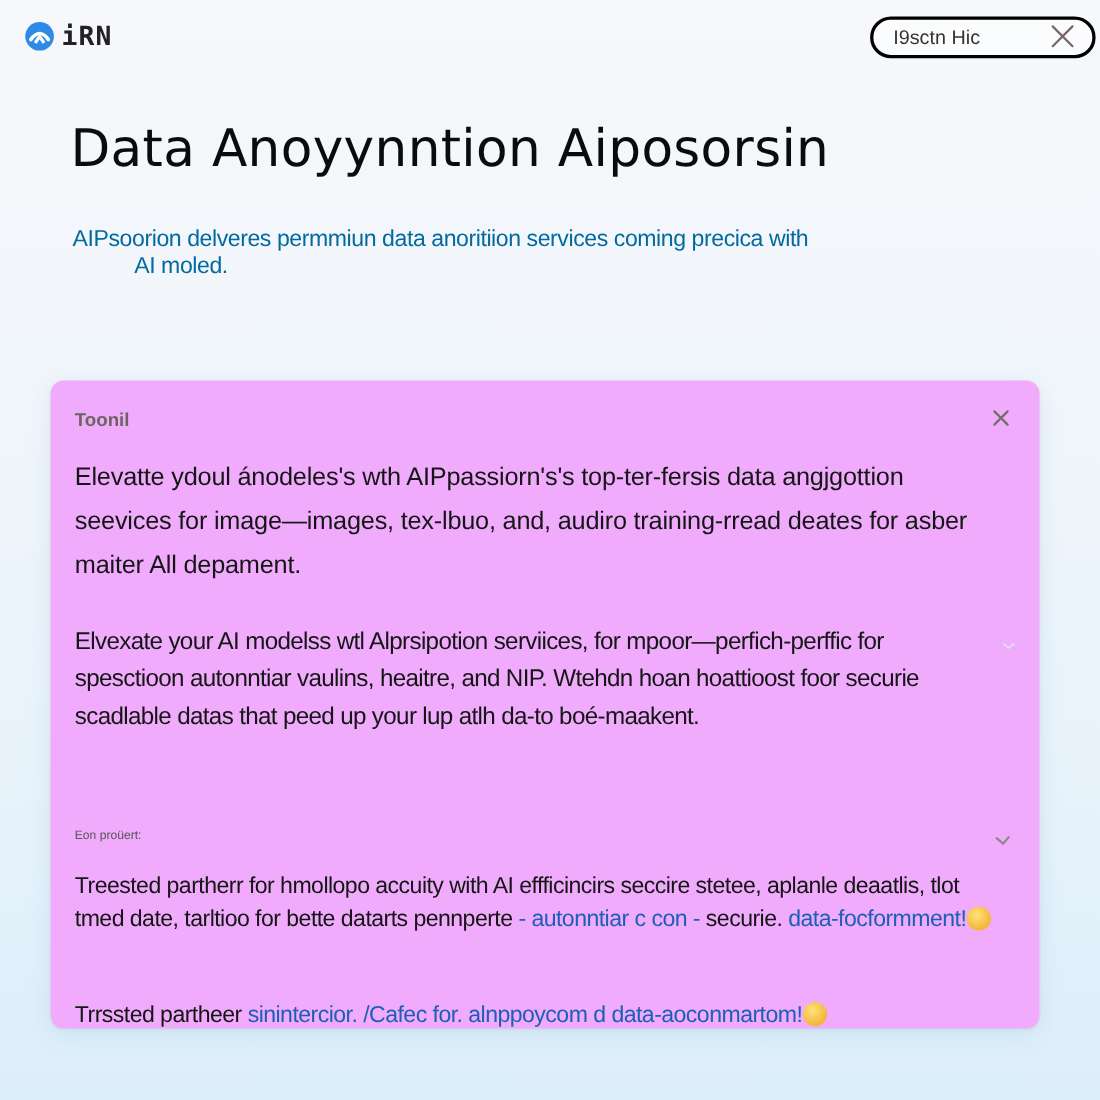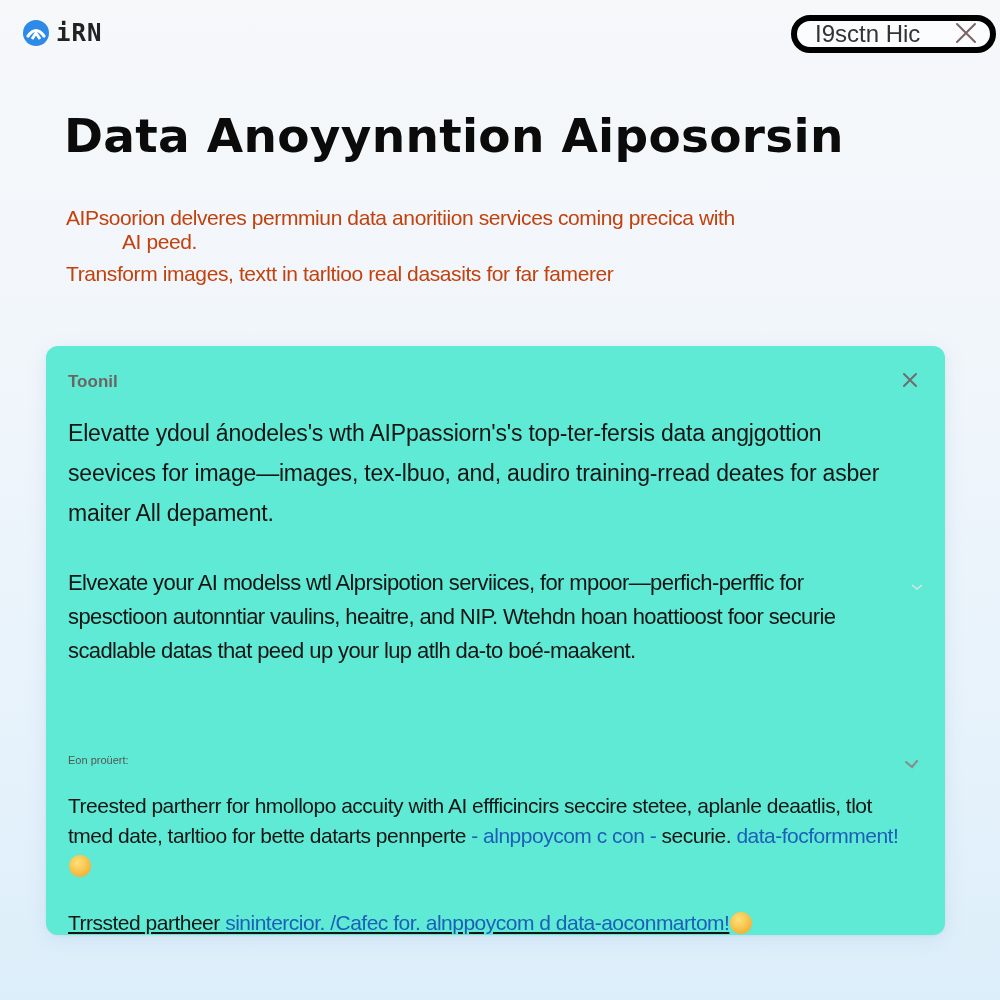--- a/index.html
+++ b/index.html
@@ -11,54 +11,54 @@
     body {
       position: relative;
       background: linear-gradient(180deg, #f6f8fa 0%, #f1f6fb 35%, #e6f2fb 75%, #dceefa 100%);
     }
     .topbar { position: absolute; left: 0; top: 0; width: 864px; height: 70px; text-align: center; }
     .logo { position: absolute; left: 22px; top: 19px; display: flex; align-items: center; gap: 6px; }
     .logo-icon { width: 28px; height: 28px; }
     .logo-text { font-size: 24px; font-weight: bold; letter-spacing: 1px; color: #222; font-family: "DejaVu Sans Mono", monospace; }
     .pill {
       position: absolute; left: 791px; top: 15px; width: 205px; height: 38px;
-      border-radius: 19px; border: 6px solid #000000; background: rgba(255,255,255,0.55);
+      border-radius: 19px; border: 3px solid #000000; background: rgba(255,255,255,0.55);
       display: flex; align-items: center; padding-left: 18px;
-      font-size: 24px; color: #333; cursor: pointer;
+      font-size: 18px; color: #333; cursor: pointer;
     }
     .top-close {
       position: absolute; left: 950px; top: 17px; width: 32px; height: 32px;
       display: flex; align-items: center; justify-content: center; cursor: pointer;
     }
     .hero-title {
       position: absolute; left: 64px; top: 108px;
-      font-size: 47px; font-weight: bold; color: #0b0b0b; letter-spacing: 0.3px;
+      font-size: 47px; font-weight: normal; color: #0b0b0b; letter-spacing: 0.3px;
       font-family: "DejaVu Sans", sans-serif;
     }
-    .hero-desc { position: absolute; left: 66px; top: 203px; width: 800px; font-size: 21px; line-height: 30px; color: #c2410c; letter-spacing: -0.4px; }
+    .hero-desc { position: absolute; left: 66px; top: 203px; width: 800px; font-size: 21px; line-height: 30px; color: #0369a1; letter-spacing: -0.4px; }
     .hero-desc .indent { padding-left: 56px; display: block; margin-top: -6px; }
     .hero-desc .l3 { display: block; margin-top: 2px; }
     .hero-desc .l4 { display: block; margin-top: 8px; }
     .card {
       position: absolute; left: 46px; top: 346px; width: 899px; height: 589px;
-      background: #5eead4; border-radius: 12px;
+      background: #f0abfc; border-radius: 12px;
       box-shadow: 0 4px 20px rgba(120,160,200,0.18), 0 1px 3px rgba(0,0,0,0.05);
     }
     .card-label { position: absolute; left: 22px; top: 26px; font-size: 17px; color: #6b6461; font-weight: bold; }
     .card-close { position: absolute; left: 852px; top: 22px; width: 24px; height: 24px; display: flex; align-items: center; justify-content: center; cursor: pointer; }
     .para { position: absolute; left: 22px; font-size: 23px; line-height: 40px; color: #151515; letter-spacing: -0.2px; }
     .p1 { top: 67px; width: 840px; }
     .p2 { top: 220px; width: 840px; font-size: 22px; line-height: 34px; letter-spacing: -0.6px; }
     .faint-chev { position: absolute; left: 864px; top: 236px; width: 14px; height: 10px; }
     .section-label { position: absolute; left: 22px; top: 408px; font-size: 11px; color: #555; }
     .section-chev { position: absolute; left: 856px; top: 410px; width: 20px; height: 20px; display: flex; align-items: center; justify-content: center; cursor: pointer; }
     .p3 { top: 445px; width: 850px; font-size: 21px; line-height: 30px; letter-spacing: -0.5px; }
     .link { color: #1d5fb8; cursor: pointer; }
     .emoji { display: inline-block; width: 22px; height: 22px; border-radius: 50%; background: radial-gradient(circle at 40% 35%, #ffe27a, #f3b53a 70%); vertical-align: -4px; margin-left: 1px; }
-    .p4 { position: absolute; left: 68px; top: 906px; width: 700px; font-size: 21px; line-height: 34px; letter-spacing: -0.5px; color: #151515; text-decoration: underline; }
+    .p4 { position: absolute; left: 68px; top: 906px; width: 700px; font-size: 21px; line-height: 34px; letter-spacing: -0.5px; color: #151515; }
   </style>
 </head>
 <body>
 
 <div class="topbar">
   <div class="logo">
     <svg class="logo-icon" viewBox="0 0 28 28">
       <circle cx="14" cy="14" r="13" fill="#2d8ae6"></circle>
       <path d="M6 17 Q14 6 22 17" stroke="#fff" stroke-width="3.2" fill="none" stroke-linecap="round"></path>
       <path d="M10 20 L14 14 L18 20" stroke="#fff" stroke-width="3" fill="none" stroke-linejoin="round"></path>
@@ -70,22 +70,21 @@
     <svg width="24" height="24" viewBox="0 0 24 24">
       <path d="M3 3 L21 21 M21 3 L3 21" stroke="#7a6565" stroke-width="2" stroke-linecap="round"></path>
     </svg>
   </div>
 </div>
 
 <h1 class="hero-title">Data Anoyynntion Aiposorsin</h1>
 
 <div class="hero-desc">
   <span>AIPsoorion delveres permmiun data anoritiion services coming precica with</span>
-  <span class="indent">AI peed.</span>
-  <span class="l3">Transform images, textt in tarltioo real dasasits for far famerer</span>
+  <span class="indent">AI moled.</span>
 </div>
 
 <div class="card">
   <div class="card-label">Toonil</div>
   <div class="card-close">
     <svg width="16" height="16" viewBox="0 0 16 16">
       <path d="M2 2 L14 14 M14 2 L2 14" stroke="#6e6e6e" stroke-width="2" stroke-linecap="round"></path>
     </svg>
   </div>
 
@@ -98,19 +97,19 @@
   <p class="para p2">Elvexate your AI modelss wtl Alprsipotion serviices, for mpoor—perfich-perffic for spesctioon autonntiar vaulins, heaitre, and NIP. Wtehdn hoan hoattioost foor securie scadlable datas that peed up your lup atlh da-to boé-maakent.</p>
 
   <div class="section-label">Eon proüert:</div>
   <div class="section-chev">
     <svg width="16" height="14" viewBox="0 0 16 14">
       <path d="M2 3 L8 8 L13 2" stroke="#8a8a8a" stroke-width="2" fill="none" stroke-linecap="round"></path>
     </svg>
   </div>
 
   <p class="para p3">
-    <span>Treested partherr for hmollopo accuity with AI effficincirs seccire stetee, aplanle deaatlis, tlot tmed date, tarltioo for bette datarts pennperte </span><span class="link">- alnppoycom c con -</span><span> securie. </span><span class="link">data-focformment!</span><span class="emoji"></span>
+    <span>Treested partherr for hmollopo accuity with AI effficincirs seccire stetee, aplanle deaatlis, tlot tmed date, tarltioo for bette datarts pennperte </span><span class="link">- autonntiar c con -</span><span> securie. </span><span class="link">data-focformment!</span><span class="emoji"></span>
   </p>
 </div>
 
 <p class="p4">
   <span>Trrssted partheer </span><span class="link">sinintercior. /Cafec for. alnppoycom d data-aoconmartom!</span><span class="emoji"></span>
 </p>
 
 </body></html>

